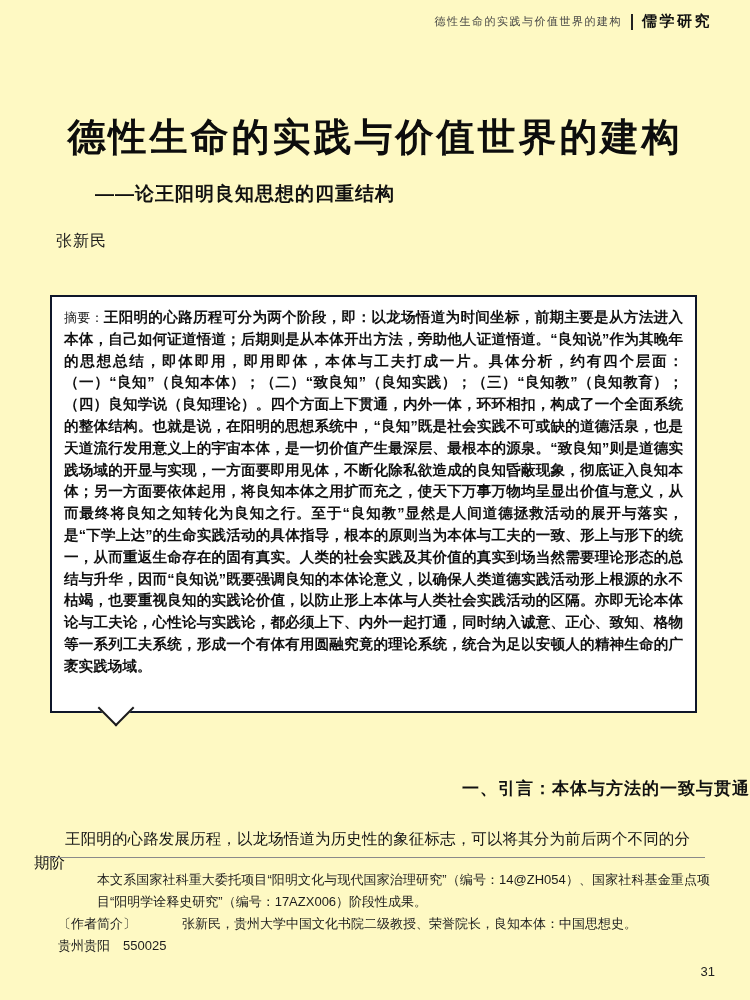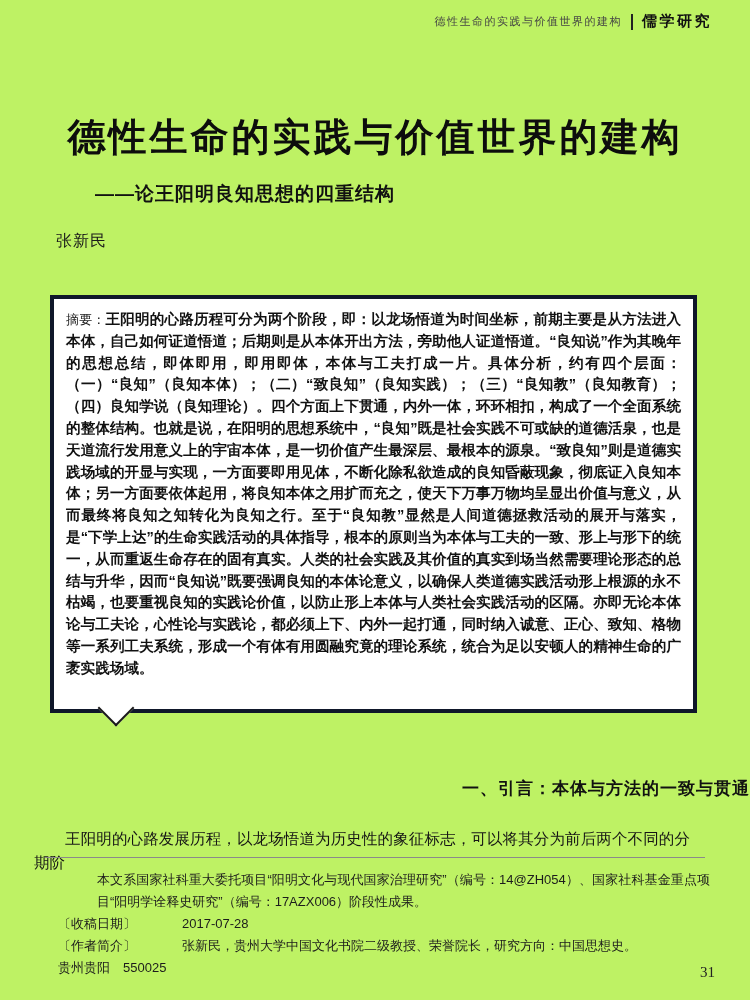--- a/index.html
+++ b/index.html
@@ -2,21 +2,21 @@
 <html><head>
 <meta charset="utf-8">
 <style>
   * { margin: 0; padding: 0; box-sizing: border-box; }
   html, body { background: #e8e8e8; }
   .page {
     position: relative;
     width: 750px;
     height: 1000px;
     margin: 0 auto;
-    background: #bef264;
+    background: #fef9c3;
     font-family: "Liberation Sans", sans-serif;
     color: #1a1a1a;
     overflow: hidden;
   }
 
   
   .running-head {
     position: absolute;
     top: 12px;
     right: 38px;
@@ -73,21 +73,21 @@
     text-align: center;
   }
 
   
   .abstract-box {
     position: absolute;
     left: 50px;
     top: 295px;
     width: 647px;
     height: 418px;
-    border: 4px solid #0f172a;
+    border: 2px solid #0f172a;
     padding: 10px 12px 8px 12px;
     overflow: hidden;
     background: #fff;
   }
   .abstract-text {
     font-size: 14.6px;
     line-height: 21.8px;
     text-align: justify;
     font-weight: 600;
     color: #111;
@@ -162,22 +162,22 @@
     margin-right: 7px;
     white-space: nowrap;
   }
   .footnote-item .fn-text { flex: 1; text-align: justify; margin-left: 39px; }
   .fn-second-line { }
 
   .page-number {
     position: absolute;
     top: 964px;
     right: 35px;
-    font-family: Liberation Serif, serif;
-    font-size: 15px;
+    font-family: Liberation Sans, sans-serif;
+    font-size: 13px;
     color: #222;
   }
 </style>
 </head>
 <body>
 
 <div class="page">
 
   <div class="running-head">
     <span class="rh-title">德性生命的实践与价值世界的建构</span>
@@ -197,25 +197,21 @@
   <div class="section-heading">一、引言：本体与方法的一致与贯通</div>
   <div class="body-paragraph">王阳明的心路发展历程，以龙场悟道为历史性的象征标志，可以将其分为前后两个不同的分期阶</div>
 
   <div class="footnote-rule"></div>
 
   <div class="footnotes">
     <div class="footnote-item">
       <span class="fn-text">本文系国家社科重大委托项目“阳明文化与现代国家治理研究”（编号：14@ZH054）、国家社科基金重点项目“阳明学诠释史研究”（编号：17AZX006）阶段性成果。</span>
     </div>
     <div class="footnote-item">
-      <span class="fn-label">〔收稿日期〕</span>
-      <span class="fn-text">2017-07-28</span>
-    </div>
-    <div class="footnote-item">
       <span class="fn-label">〔作者简介〕</span>
-      <span class="fn-text">张新民，贵州大学中国文化书院二级教授、荣誉院长，研究方向：中国思想史。</span>
+      <span class="fn-text">张新民，贵州大学中国文化书院二级教授、荣誉院长，良知本体：中国思想史。</span>
     </div>
     <div class="fn-second-line">贵州贵阳　550025</div>
   </div>
 
   <div class="page-number">31</div>
 
 </div>
 
 </body></html>

